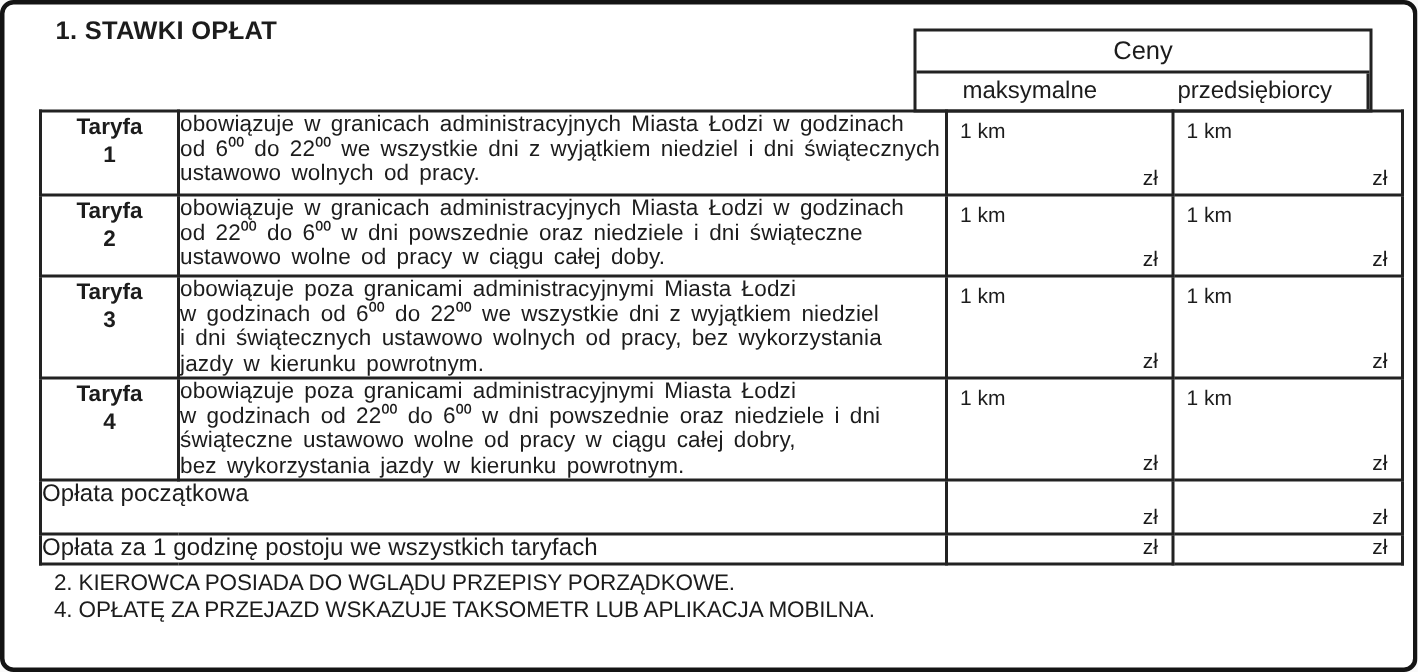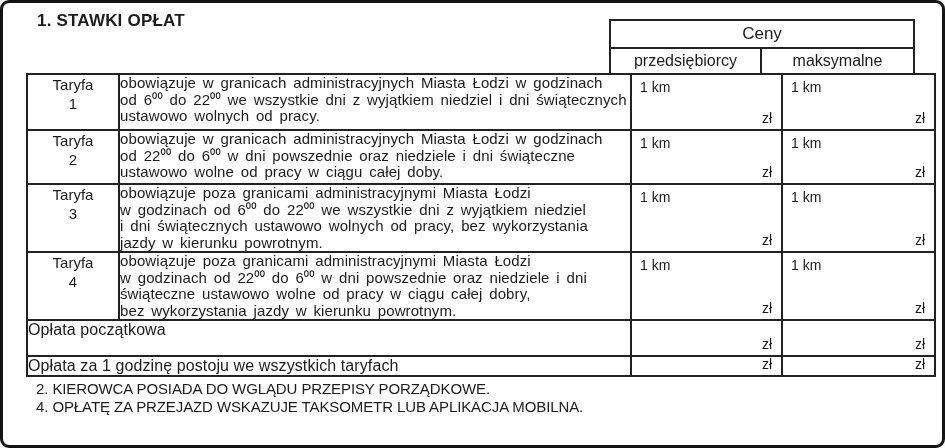--- a/index.html
+++ b/index.html
@@ -28,21 +28,21 @@
   }
   .ceny-col.first{width:151px;border-right:2px solid #222;}
   .ceny-col.second{flex:1;}
   
   table.rates{
     position:absolute;left:23px;top:70px;width:908px;border-collapse:collapse;
     table-layout:fixed;
   }
   table.rates td{border:2px solid #222;padding:0;vertical-align:top;}
   td.tariff-label{
-    text-align:center;vertical-align:middle;font-size:15px;line-height:19px;
+    text-align:center;vertical-align:middle;font-size:15px;line-height:19px;font-weight:bold;
   }
   td.desc{padding:3px 9px;}
   .desc-lines{
     font-size:15px;line-height:16.5px;white-space:pre-line;word-spacing:2.5px;
     letter-spacing:.1px;
   }
   td.price{position:relative;}
   .km{position:absolute;top:4px;left:8px;font-size:14px;}
   .zl{position:absolute;bottom:3px;right:9px;font-size:14px;}
   td.fee-label{
@@ -57,22 +57,22 @@
 </head>
 <body>
 
 <div id="frame">
 
   <div class="title">1. STAWKI OPŁAT</div>
 
   <div class="ceny-box">
     <div class="ceny-top">Ceny</div>
     <div class="ceny-cols">
+      <div class="ceny-col second">maksymalne</div>
       <div class="ceny-col first">przedsiębiorcy</div>
-      <div class="ceny-col second">maksymalne</div>
     </div>
   </div>
 
   <table class="rates">
     <colgroup>
       <col style="width:92px">
         <col style="width:512px">
         <col style="width:151px">
         <col style="width:153px">
     </colgroup>

